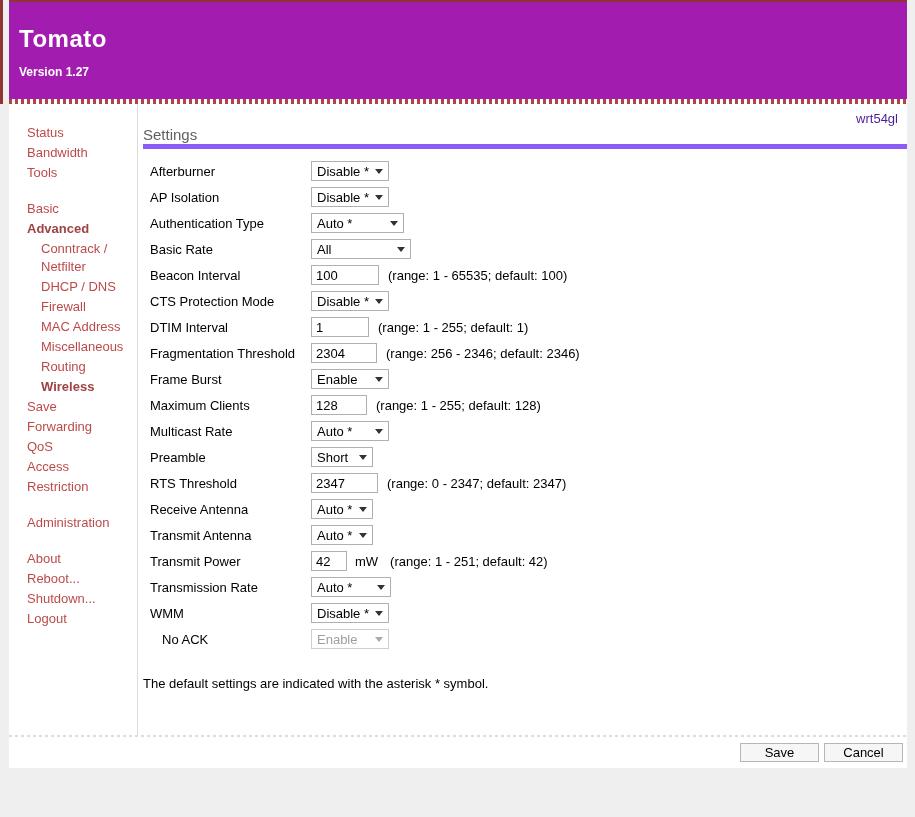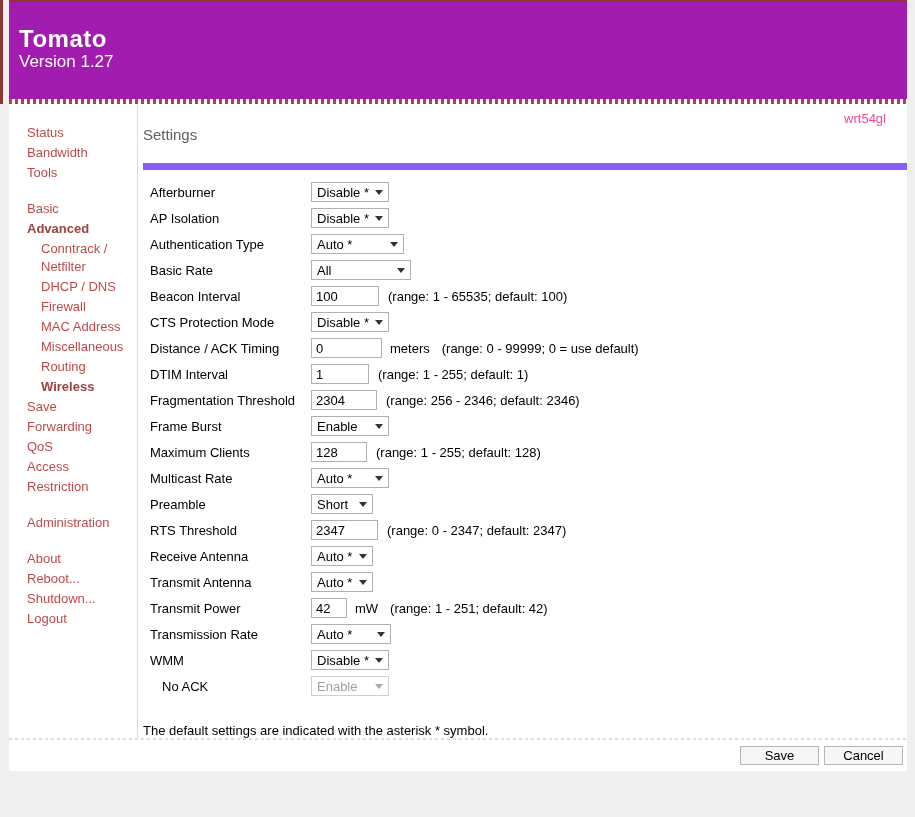--- a/index.html
+++ b/index.html
@@ -13,37 +13,37 @@
   }
   .left-edge { position:absolute; left:0; top:0; width:3px; height:104px; background:#8e3434; }
   .page { margin-left:9px; width:898px; background:#fff; }
 
   
   .hdr {
     height:99px; background:#a21caf; border-top:2px solid #8e3434;
     color:#fff; padding:24px 0 0 10px;
   }
   .hdr-title { font-size:24px; font-weight:bold; line-height:26px; letter-spacing:0.5px; }
-  .hdr-sub { font-size:17px; font-weight:normal; margin-top:0; }
+  .hdr-sub { font-size:12px; font-weight:bold; margin-top:13px; }
   .hdr-dots { height:5px; background:repeating-linear-gradient(90deg,#b04343 0 3px,#ffffff 3px 6px); }
 
   
   .content { display:flex; min-height:631px; position:relative; background:#fff; }
-  .device { position:absolute; top:7px; right:21px; color:#ec4899; font-size:13px; }
+  .device { position:absolute; top:7px; right:9px; color:#4c1d95; font-size:13px; }
 
   .sidebar { width:129px; flex:0 0 129px; border-right:1px solid #dcdcdc; padding:19px 16px 0 18px; }
   .nav { display:block; color:#bc4a4a; text-decoration:none; font-size:13px; line-height:20px; }
   .nav.bold { font-weight:bold; color:#9e4343; }
   .nav.indent { padding-left:14px; line-height:18px; padding-top:1px; padding-bottom:1px; }
   .nav.gap { margin-top:16px; }
 
   .main { flex:1; padding:22px 0 0 5px; }
   .main h1 {
     margin:0 0 9px 0; font-size:15px; font-weight:400; color:#5f5f5f;
-    padding-bottom:20px; border-bottom:7px solid #8b5cf6;
+    padding-bottom:1px; border-bottom:5px solid #8b5cf6;
   }
 
   .row { display:flex; align-items:center; height:26px; padding-left:7px; }
   .lbl { width:161px; flex:0 0 161px; font-size:13px; }
   .lbl.lbl-indent { padding-left:12px; }
 
   .sel {
     display:inline-flex; align-items:center; height:20px;
     border:1px solid #b0b0b0; background:#fff; padding:0 5px 0 5px;
     font-size:13px; cursor:default; flex:0 0 auto;
@@ -147,26 +147,20 @@
             <span class="hint">(range: 1 - 65535; default: 100)</span>
           </div>
           <div class="row">
             <span class="lbl">CTS Protection Mode</span>
             <div class="sel" style="width: 78px;">
               <span class="selval">Disable *</span>
               <span class="arr"></span>
             </div>
           </div>
           <div class="row">
-            <span class="lbl">Distance / ACK Timing</span>
-            <input class="txt" type="text" value="0" style="width: 71px;">
-            <span class="unit">meters</span>
-            <span class="hint">(range: 0 - 99999; 0 = use default)</span>
-          </div>
-          <div class="row">
             <span class="lbl">DTIM Interval</span>
             <input class="txt" type="text" value="1" style="width: 58px;">
             <span class="hint">(range: 1 - 255; default: 1)</span>
           </div>
           <div class="row">
             <span class="lbl">Fragmentation Threshold</span>
             <input class="txt" type="text" value="2304" style="width: 66px;">
             <span class="hint">(range: 256 - 2346; default: 2346)</span>
           </div>
           <div class="row">

